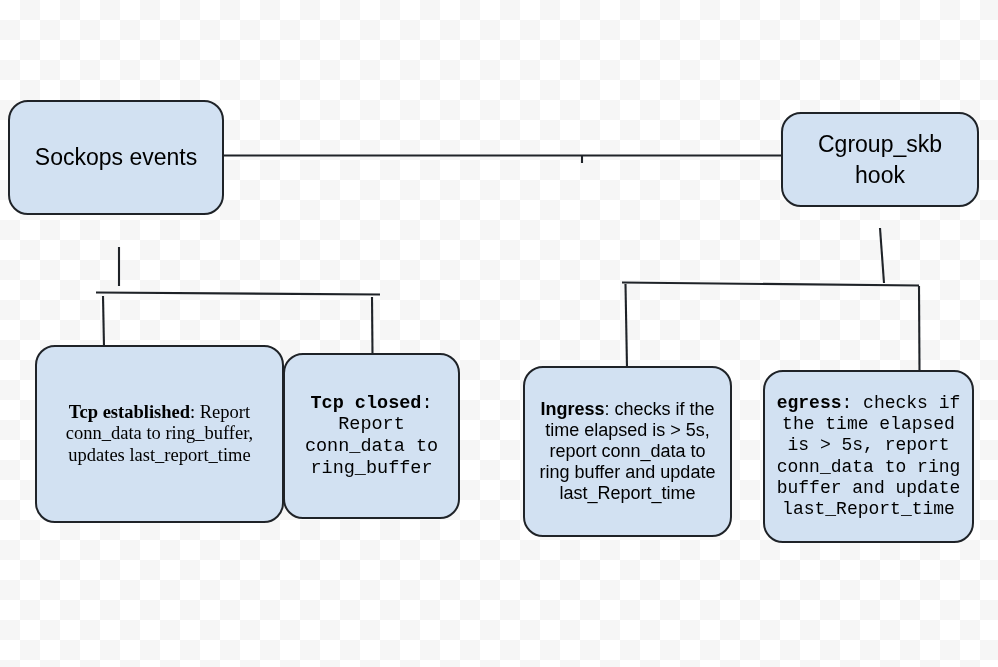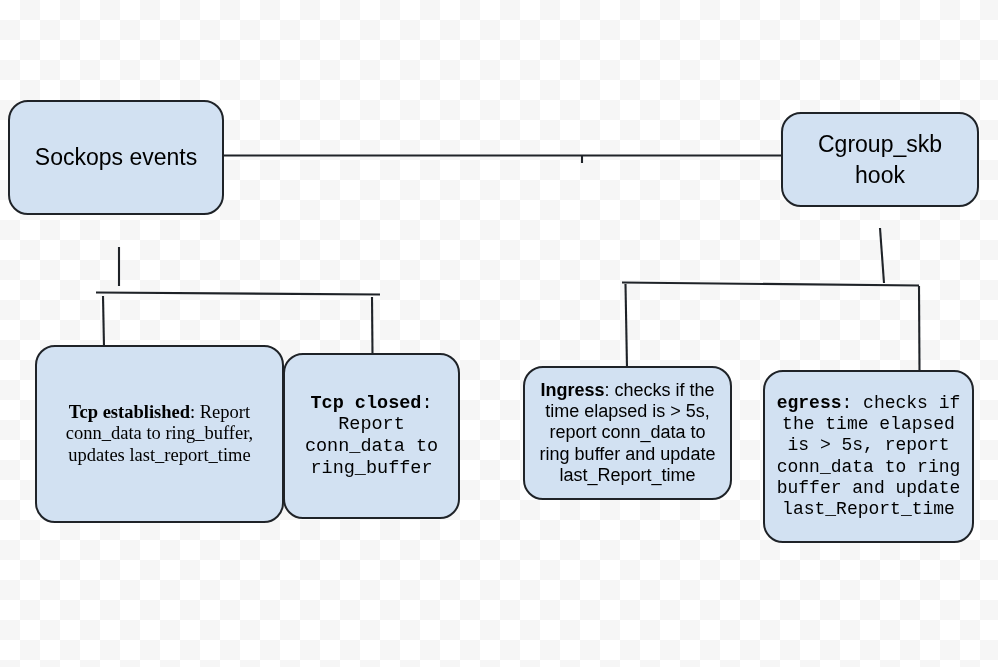--- a/index.html
+++ b/index.html
@@ -61,21 +61,21 @@
     font-weight: bold;
   }
   .node.detail.n-ingress,
   .node.detail.n-egress {
     font-size: 18px;
   }
   #n-sockops  { left: 8px;   top: 100px; width: 216px; height: 115px; }
   #n-cgroup   { left: 781px; top: 112px; width: 198px; height: 95px; }
   #n-tcpest   { left: 35px;  top: 345px; width: 249px; height: 178px; font-family: Liberation Serif, serif; }
   #n-tcpclosed{ left: 283px; top: 353px; width: 177px; height: 166px; font-family: Liberation Mono, monospace; }
-  #n-ingress  { left: 523px; top: 366px; width: 209px; height: 134px; }
+  #n-ingress  { left: 523px; top: 366px; width: 209px; height: 171px; }
   #n-egress   { left: 763px; top: 370px; width: 211px; height: 173px; font-family: Liberation Mono, monospace; }
 </style>
 </head>
 <body>
 
 <div id="canvas">
 
   <svg id="edges" viewBox="0 0 998 667" xmlns="http://www.w3.org/2000/svg">
     <g fill="none" stroke="#1f2328" stroke-width="2.1" stroke-linecap="butt">
 

